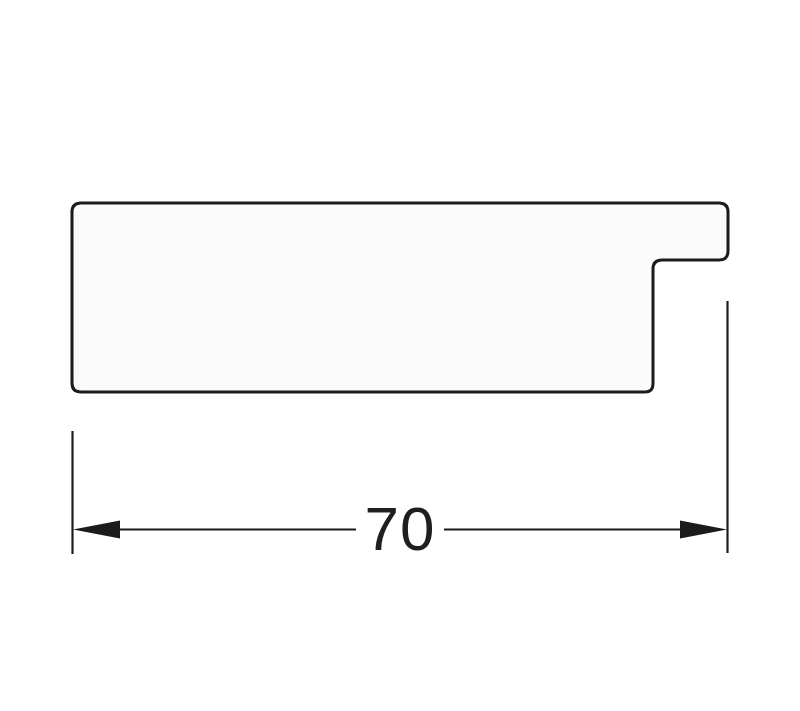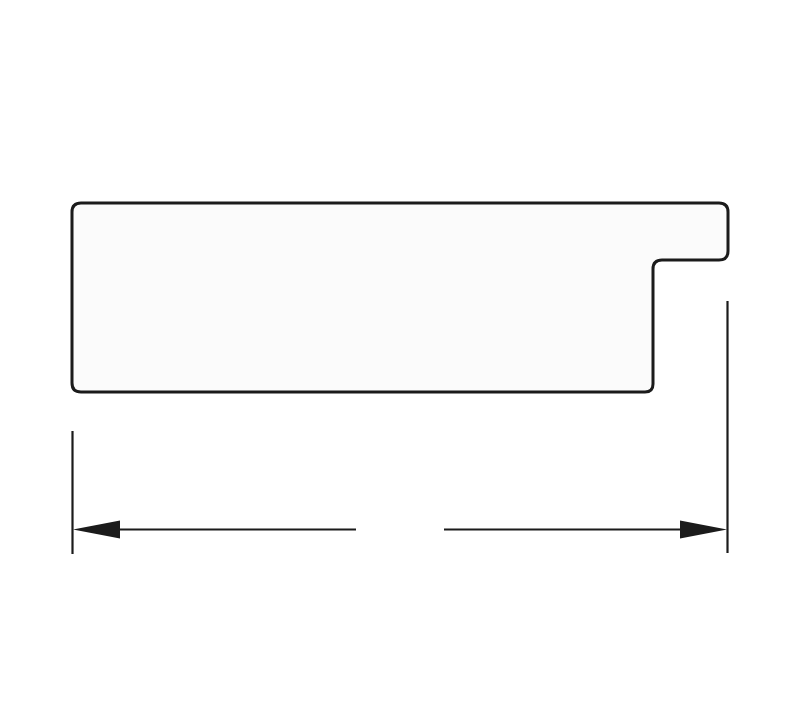--- a/index.html
+++ b/index.html
@@ -87,14 +87,15 @@
 
     <line class="thin-line" x1="117" y1="529.5" x2="356" y2="529.5"></line>
 
     <line class="thin-line" x1="444" y1="529.5" x2="683" y2="529.5"></line>
 
     <polygon class="arrow" points="73,529.5 120,520.5 120,538.5"></polygon>
 
     <polygon class="arrow" points="727,529.5 680,520.5 680,538.5"></polygon>
   </svg>
 
+  <div class="dim-label">70</div>
 
 </div>
 
 </body></html>

